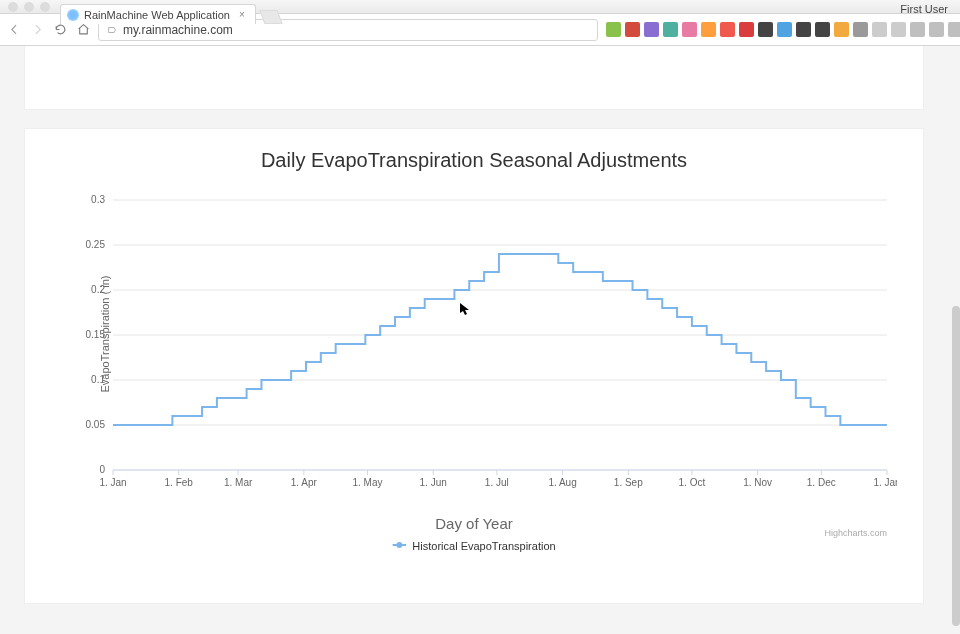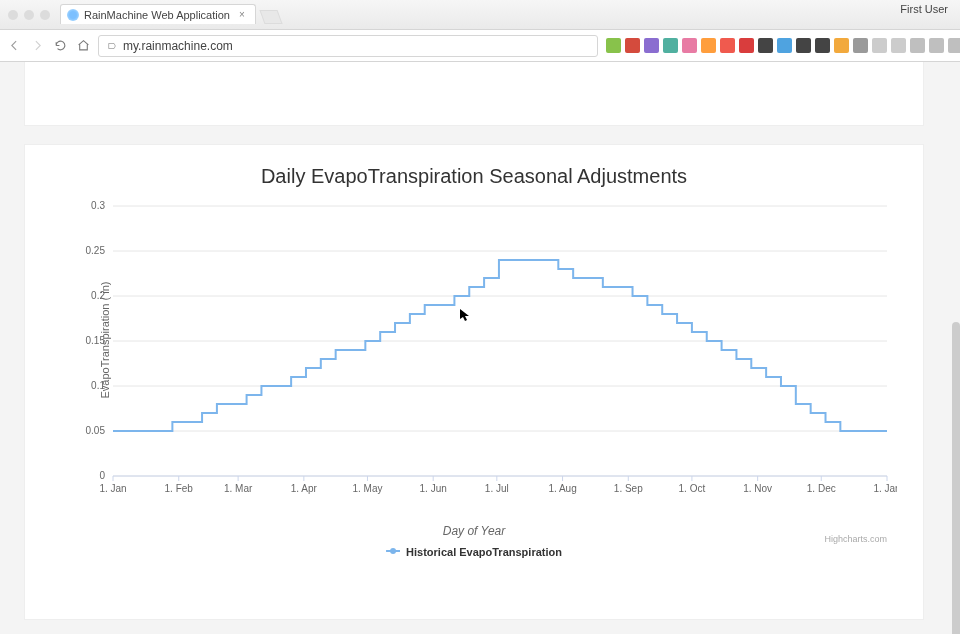--- a/index.html
+++ b/index.html
@@ -6,21 +6,21 @@
   body {
     font-family: -apple-system, BlinkMacSystemFont, "Segoe UI", Helvetica, Arial, sans-serif;
     background: #f4f4f4;
     width: 960px;
     height: 634px;
     overflow: hidden;
     position: relative;
   }
   
   .mac-titlebar {
-    height: 30px;
+    height: 14px;
     background: linear-gradient(#f6f6f6, #eaeaea);
     display: flex;
     align-items: center;
     padding: 0 8px;
     border-bottom: 1px solid #d5d5d5;
   }
   .mac-dots { display: flex; gap: 6px; }
   .mac-dot { width: 10px; height: 10px; border-radius: 50%; background: #dcdcdc;}
   .first-user {
     position: absolute;
@@ -134,21 +134,21 @@
     height: 476px;
     background: #fff;
     border: 1px solid #eee;
     padding: 20px 28px 10px 28px;
   }
   .chart-title {
     text-align: center;
     font-size: 20px;
     font-weight: 400;
     color: #333;
-    margin-bottom: 6px;
+    margin-bottom: 16px;
   }
   .chart-subtitle {
     text-align: center;
     font-size: 11px;
     color: #888;
     margin-bottom: 10px;
   }
   .chart-area {
     position: relative;
     width: 100%;
@@ -162,35 +162,34 @@
     transform: rotate(-90deg);
     transform-origin: center;
     font-size: 11px;
     color: #666;
   }
   .x-label {
     position: absolute;
     left: 50%;
     transform: translateX(-50%);
     bottom: 6px;
-    font-size: 12px;
+    font-size: 15px;
     color: #666;
-    font-style: italic;
   }
   .legend {
     position: absolute;
     left: 50%;
     transform: translateX(-50%);
     bottom: -14px;
     font-size: 11px;
     color: #333;
     display: flex;
     align-items: center;
     gap: 6px;
-    font-weight: 700;
+    font-weight: 400;
   }
   .legend-marker {
     width: 14px;
     display:inline-flex;
     align-items:center;
   }
   .legend-marker svg { width:14px; height:10px; }
   .credit {
     position: absolute;
     right: 8px;

